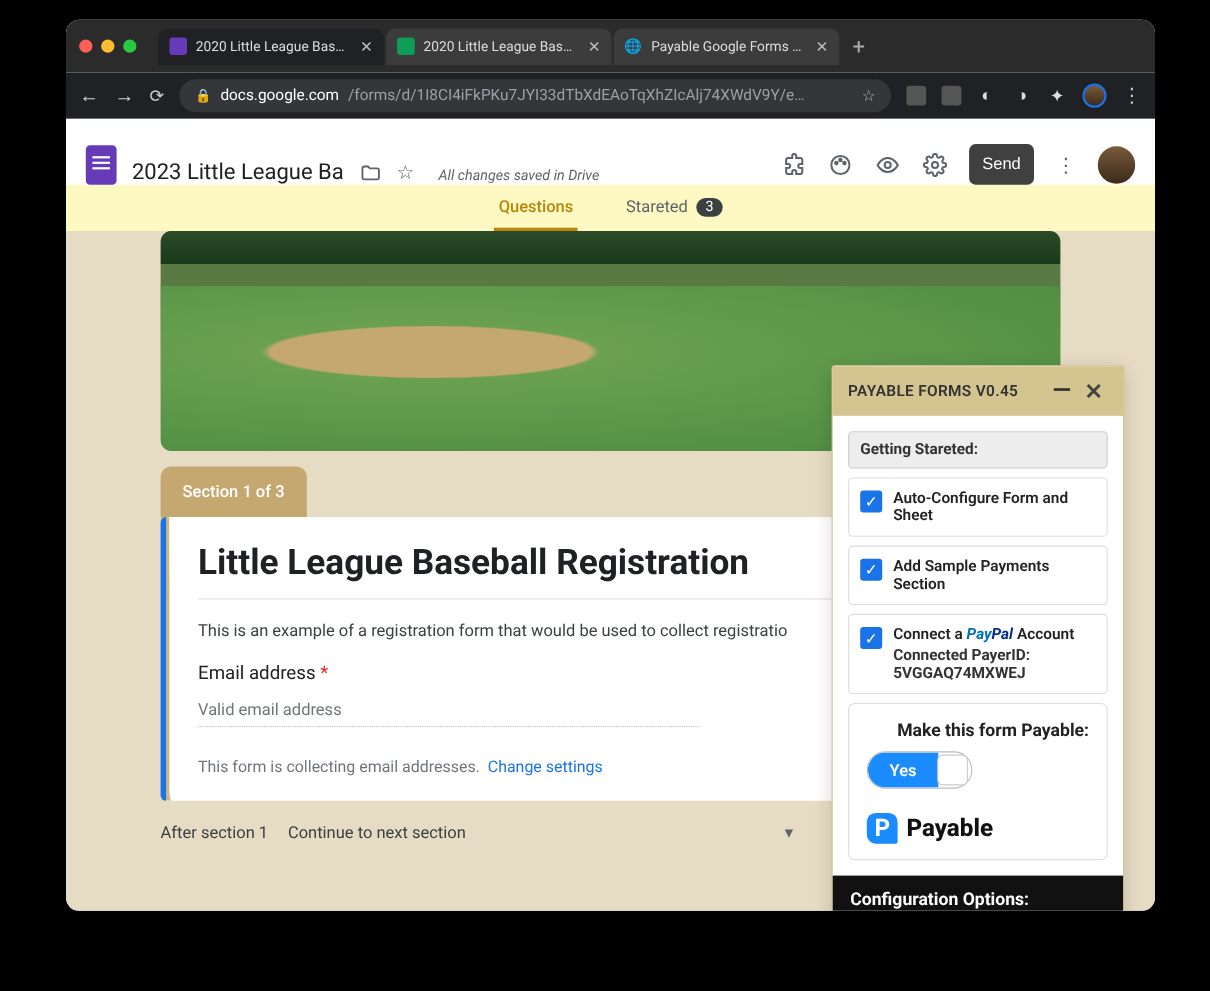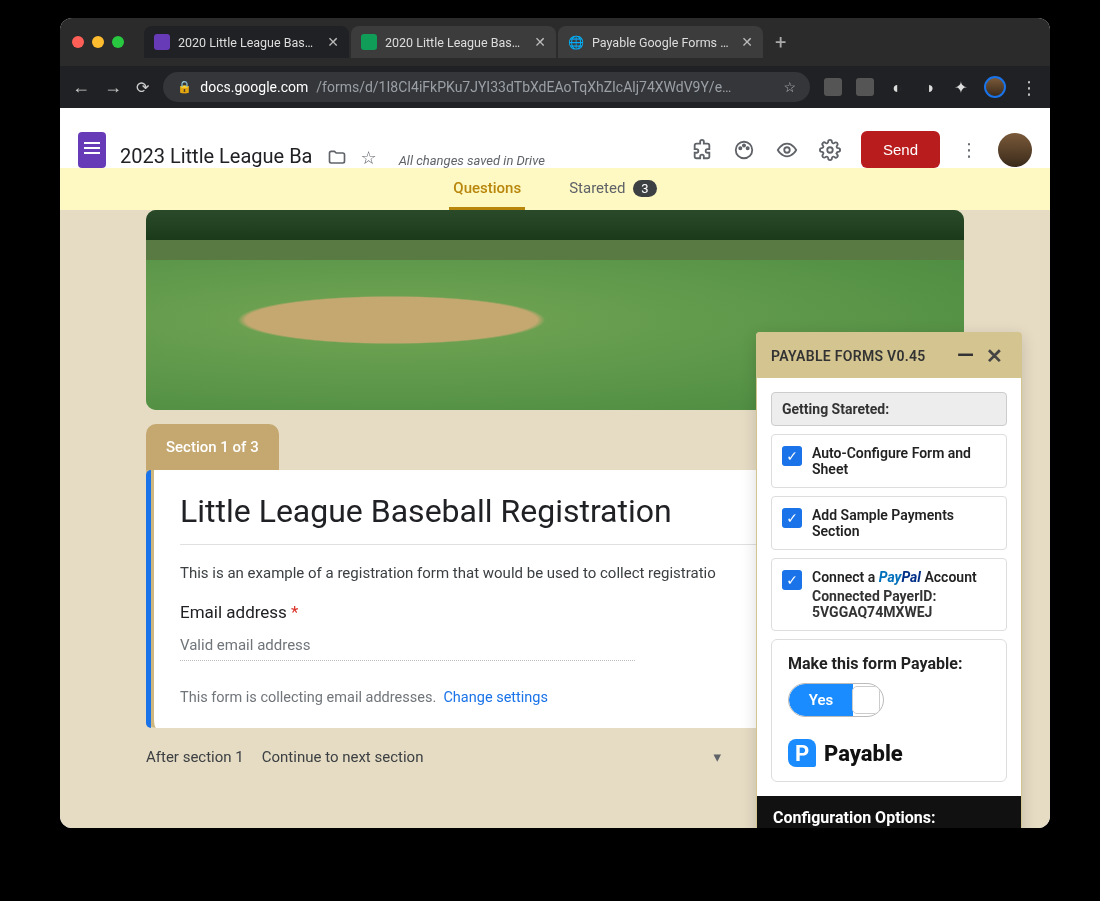--- a/index.html
+++ b/index.html
@@ -34,37 +34,37 @@
   .kebab { color: #ccc; font-size: 18px; }
 
   .app-header { background: #fff; height: 60px; display: flex; align-items: flex-end; padding: 0 18px; gap: 14px; border-bottom: none; }
   .forms-logo { width: 28px; height: 36px; background: #673ab7; border-radius: 4px; position: relative; }
   .forms-logo::after { content:""; position:absolute; left:6px; top:10px; right:6px; height:2px; background:#fff; box-shadow: 0 5px 0 #fff, 0 10px 0 #fff; }
   .doc-title { font-size: 20px; color: #202124; max-width: 230px; white-space: nowrap; overflow:hidden; }
   .folder-ic, .star-ic { color: #5f6368; font-size: 18px; cursor:pointer; }
   .save-status { font-style: italic; color: #5f6368; font-size: 13px; margin-left: 8px; }
   .header-right { margin-left: auto; display: flex; align-items: center; gap: 20px; }
   .hdr-ic { color: #5f6368; cursor: pointer; display:inline-flex; }
-  .send-btn { background: #b91c1c; color: #fff; border: none; padding: 10px 22px; border-radius: 6px; font-size: 15px; font-weight: 500; cursor:pointer; }
+  .send-btn { background: #404040; color: #fff; border: none; padding: 10px 12px; border-radius: 6px; font-size: 15px; font-weight: 500; cursor:pointer; }
   .avatar-lg { width: 34px; height: 34px; border-radius: 50%; background: linear-gradient(#7a5a3a,#3a2a1a); }
 
   .tab-row { display: flex; justify-content: center; gap: 40px; background: #fef9c3; height: 42px; align-items:flex-end; }
   .form-tab { font-size: 15px; color: #5f6368; padding: 10px 4px; cursor:pointer; border-bottom: 3px solid transparent; display:flex; gap:8px; align-items:center;}
   .form-tab.active { color: #b8860b; border-bottom-color: #b8860b; font-weight: 500; }
   .badge { background: #3c4043; color: #fff; border-radius: 10px; padding: 1px 8px; font-size: 13px; }
 
   .canvas { background: #e6dcc4; height: calc(100% - 192px); overflow: hidden; position: relative; padding: 0 86px; }
   .hero-img { margin-top: 0; height: 200px; border-radius: 10px; overflow: hidden; background: linear-gradient(to bottom, #5a7a44 0%, #5a7a44 25%, #4a7a34 25%, #6aa050 60%, #7ab060 100%); position: relative; }
   .hero-sky { position:absolute; top:0; left:0; right:0; height:30px; background: linear-gradient(#2a4a2a,#1a3a1a); }
   .hero-field { position:absolute; bottom:0; left:0; right:0; height:150px; background: radial-gradient(ellipse at 30% 40%, #c4a870 0%, #c4a870 18%, #6aa050 19%, #4a8a40 100%); }
 
   .section-chip { display: inline-block; background: #c4a870; color: #fff; padding: 14px 20px; border-radius: 10px 10px 0 0; font-size: 15px; font-weight: 500; margin-top: 14px; }
   .form-card { background: #fff; border-radius: 0 10px 10px 10px; border-left: 8px solid #ceb880; position: relative; padding: 22px 26px; }
   .form-card::before { content:""; position:absolute; left:-8px; top:0; bottom:0; width:5px; background:#1a73e8; border-radius: 8px 0 0 8px;}
-  .form-title { font-size: 32px; color: #202124; font-weight: 400; margin-bottom: 14px; }
+  .form-title { font-size: 32px; color: #202124; font-weight: 700; margin-bottom: 14px; }
   .form-desc { font-size: 15px; color: #3c4043; border-top: 1px solid transparent; padding-top:4px; }
   .divider { height: 1px; background: #e0e0e0; margin: 14px 0; }
   .field-label { font-size: 17px; color: #202124; margin-top: 20px; }
   .req-star { color: #d93025; }
   .field-input { margin-top: 14px; font-size: 15px; color: #70757a; border-bottom: 1px dotted #bdbdbd; padding-bottom: 6px; width: 60%; }
   .collect-note { margin-top: 28px; font-size: 14.5px; color: #70757a; }
   .change-link { color: #1a73e8; cursor:pointer; }
 
   .after-row { display:flex; align-items:center; gap: 18px; padding: 20px 0; font-size: 15px; color:#3c4043;}
   .after-select { display:flex; align-items:center; gap:10px; cursor:pointer;}
@@ -76,21 +76,21 @@
   .addon-titlebar .min { margin-left:auto; font-size:22px; font-weight:bold; cursor:pointer; padding: 0 8px;}
   .addon-titlebar .close { font-size:20px; cursor:pointer; padding: 0 4px; color:#444;}
   .addon-body { padding: 14px; }
   .gs-box { background: #ededed; border:1px solid #ccc; border-radius:4px; padding: 8px 10px; font-weight:bold; font-size:14px; color:#333; margin-bottom:8px;}
   .check-row { border:1px solid #ddd; border-radius:4px; padding: 10px 10px; display:flex; gap:10px; align-items:flex-start; margin-bottom:8px; cursor:pointer;}
   .checkbox { width:20px; height:20px; background:#1a73e8; border-radius:3px; display:inline-flex; align-items:center; justify-content:center; color:#fff; font-size:14px; flex-shrink:0; margin-top:1px;}
   .check-label { font-size: 14px; font-weight:600; color:#222; }
   .check-sub { font-size: 14px; color:#333; font-weight:700; margin-top:3px;}
   .paypal { color:#003087; font-weight:bold; font-style:italic; }
   .paypal .pp-p { color:#0070ba; }
-  .payable-box { border:1px solid #ddd; border-radius:6px; padding: 14px 16px; margin-top: 6px;}
+  .payable-box { border:1px solid #ddd; border-radius:6px; padding: 14px 16px; margin-top: 6px; text-align: right;}
   .make-label { font-size: 16px; font-weight:700; color:#222; margin-bottom:10px;}
   .toggle { width: 96px; height: 34px; border:1px solid #bbb; border-radius: 17px; background:#fff; position:relative; cursor:pointer; overflow:hidden;}
   .toggle-on { position:absolute; left:0; top:0; bottom:0; width:64px; background:#1a8cff; border-radius: 17px 0 0 17px; display:flex; align-items:center; justify-content:center; color:#fff; font-weight:600; font-size:15px;}
   .toggle-knob { position:absolute; right:3px; top:2px; width:28px; height:28px; background:#fff; border:1px solid #ccc; border-radius:5px;}
   .payable-logo { margin-top: 22px; display:flex; align-items:center; gap:8px; font-size:22px; font-weight:800; color:#111;}
   .pay-bubble { width:28px; height:28px; background:#1a8cff; border-radius: 8px 8px 2px 8px; display:inline-flex; align-items:center; justify-content:center; color:#fff; font-weight:bold;}
   .config-hdr { background:#111; color:#fff; padding: 12px 16px; font-size:16px; font-weight:700; margin: 14px -14px 0 -14px;}
   .pay-settings-row { display:flex; align-items:center; padding: 12px 2px 0 2px; font-size:17px; font-weight:700; color:#222;}
   .pay-settings-row .arrow { margin-left:auto; width:22px;height:22px;background:#ccc;border-radius:50%;display:flex;align-items:center;justify-content:center;color:#666;font-size:13px;}
   svg { display:block; }

